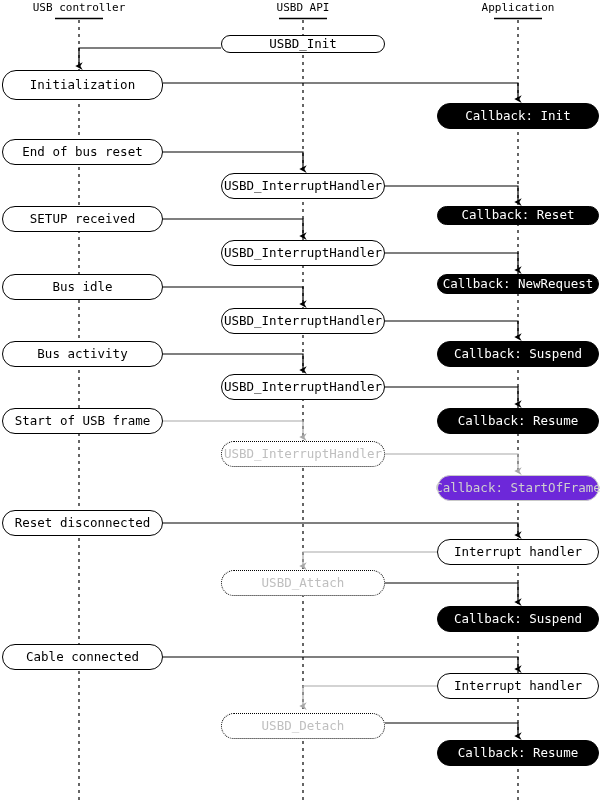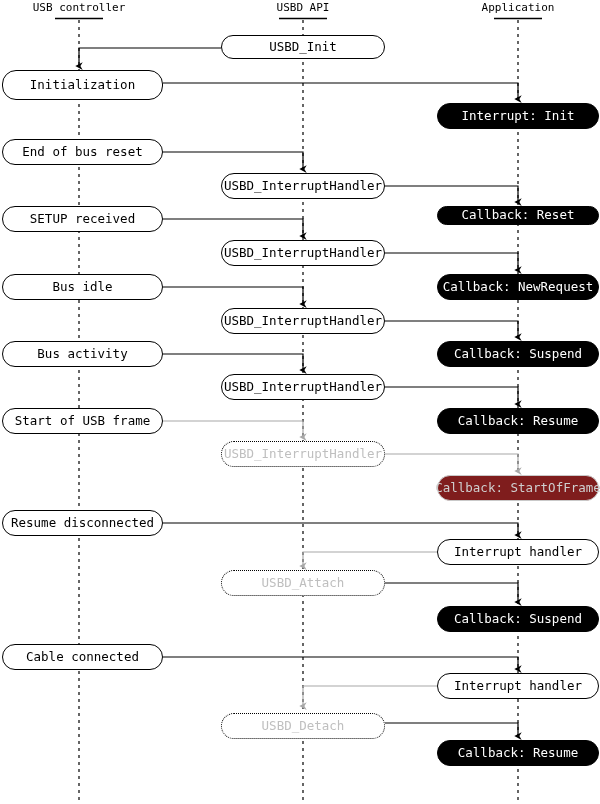--- a/index.html
+++ b/index.html
@@ -27,21 +27,21 @@
     justify-content:center;
     font-family:"DejaVu Sans Mono","Liberation Mono",monospace;
     font-size:12.5px;
     white-space:nowrap;
     overflow:visible;
     line-height:1;
   }
   .node.solid{background:#ffffff;border:1.2px solid #000000;color:#000000;}
   .node.filled{background:#000000;border:1.2px solid #000000;color:#ffffff;}
   .node.ghost-dotted{background:#ffffff;border:1.4px dotted #000000;color:#bfbfbf;}
-  .node.ghost-solid{background:#7f1d1d;border:1.2px solid #c9c9c9;color:#cfcfcf;}
+  .node.ghost-solid{background:#6d28d9;border:1.2px solid #c9c9c9;color:#cfcfcf;}
 </style>
 </head>
 <body>
 
 <div id="diagram">
   <svg id="wires" width="600" height="804" style="position:absolute;left:0;top:0;">
     <defs>
       <marker id="arrow-black" markerWidth="9" markerHeight="9" refX="4.2" refY="4.5" orient="auto" markerUnits="userSpaceOnUse">
         <path d="M0.5,0.8 L4.3,8.2 L8.1,0.8 L4.3,3.1 Z" fill="#000000"></path>
       </marker>
@@ -77,45 +77,45 @@
         <path d="M437,686 L303,686 L303,706" fill="none" stroke="#a8a8a8" stroke-width="1.2" marker-end="url(#arrow-grey)"></path>
         <path d="M385,723 L518,723 L518,736" fill="none" stroke="#000000" stroke-width="1.2" marker-end="url(#arrow-black)"></path>
       </g>
   </svg>
   <div id="lane-titles">
       <div class="lane-title" style="left: 79px;">USB controller</div>
       <div class="lane-title" style="left: 303px;">USBD API</div>
       <div class="lane-title" style="left: 518px;">Application</div>
     </div>
   <div id="nodes">
-      <div class="node solid" style="left: 221px; top: 35px; width: 164px; height: 24px;">
+      <div class="node solid" style="left: 221px; top: 35px; width: 164px; height: 18px;">
         <span>USBD_Init</span>
       </div>
       <div class="node solid" style="left: 2px; top: 70px; width: 161px; height: 30px;">
         <span>Initialization</span>
       </div>
       <div class="node filled" style="left: 437px; top: 103px; width: 162px; height: 26px;">
-        <span>Interrupt: Init</span>
+        <span>Callback: Init</span>
       </div>
       <div class="node solid" style="left: 2px; top: 139px; width: 161px; height: 26px;">
         <span>End of bus reset</span>
       </div>
       <div class="node solid" style="left: 221px; top: 173px; width: 164px; height: 26px;">
         <span>USBD_InterruptHandler</span>
       </div>
       <div class="node filled" style="left: 437px; top: 206px; width: 162px; height: 19px;">
         <span>Callback: Reset</span>
       </div>
       <div class="node solid" style="left: 2px; top: 206px; width: 161px; height: 26px;">
         <span>SETUP received</span>
       </div>
       <div class="node solid" style="left: 221px; top: 240px; width: 164px; height: 26px;">
         <span>USBD_InterruptHandler</span>
       </div>
-      <div class="node filled" style="left: 437px; top: 274px; width: 162px; height: 26px;">
+      <div class="node filled" style="left: 437px; top: 274px; width: 162px; height: 20px;">
         <span>Callback: NewRequest</span>
       </div>
       <div class="node solid" style="left: 2px; top: 274px; width: 161px; height: 26px;">
         <span>Bus idle</span>
       </div>
       <div class="node solid" style="left: 221px; top: 308px; width: 164px; height: 26px;">
         <span>USBD_InterruptHandler</span>
       </div>
       <div class="node filled" style="left: 437px; top: 341px; width: 162px; height: 26px;">
         <span>Callback: Suspend</span>
@@ -132,21 +132,21 @@
       <div class="node solid" style="left: 2px; top: 408px; width: 161px; height: 26px;">
         <span>Start of USB frame</span>
       </div>
       <div class="node ghost-dotted" style="left: 221px; top: 441px; width: 164px; height: 26px;">
         <span>USBD_InterruptHandler</span>
       </div>
       <div class="node ghost-solid" style="left: 437px; top: 475px; width: 162px; height: 26px;">
         <span>Callback: StartOfFrame</span>
       </div>
       <div class="node solid" style="left: 2px; top: 510px; width: 161px; height: 26px;">
-        <span>Resume disconnected</span>
+        <span>Reset disconnected</span>
       </div>
       <div class="node solid" style="left: 437px; top: 539px; width: 162px; height: 26px;">
         <span>Interrupt handler</span>
       </div>
       <div class="node ghost-dotted" style="left: 221px; top: 570px; width: 164px; height: 26px;">
         <span>USBD_Attach</span>
       </div>
       <div class="node filled" style="left: 437px; top: 606px; width: 162px; height: 26px;">
         <span>Callback: Suspend</span>
       </div>

